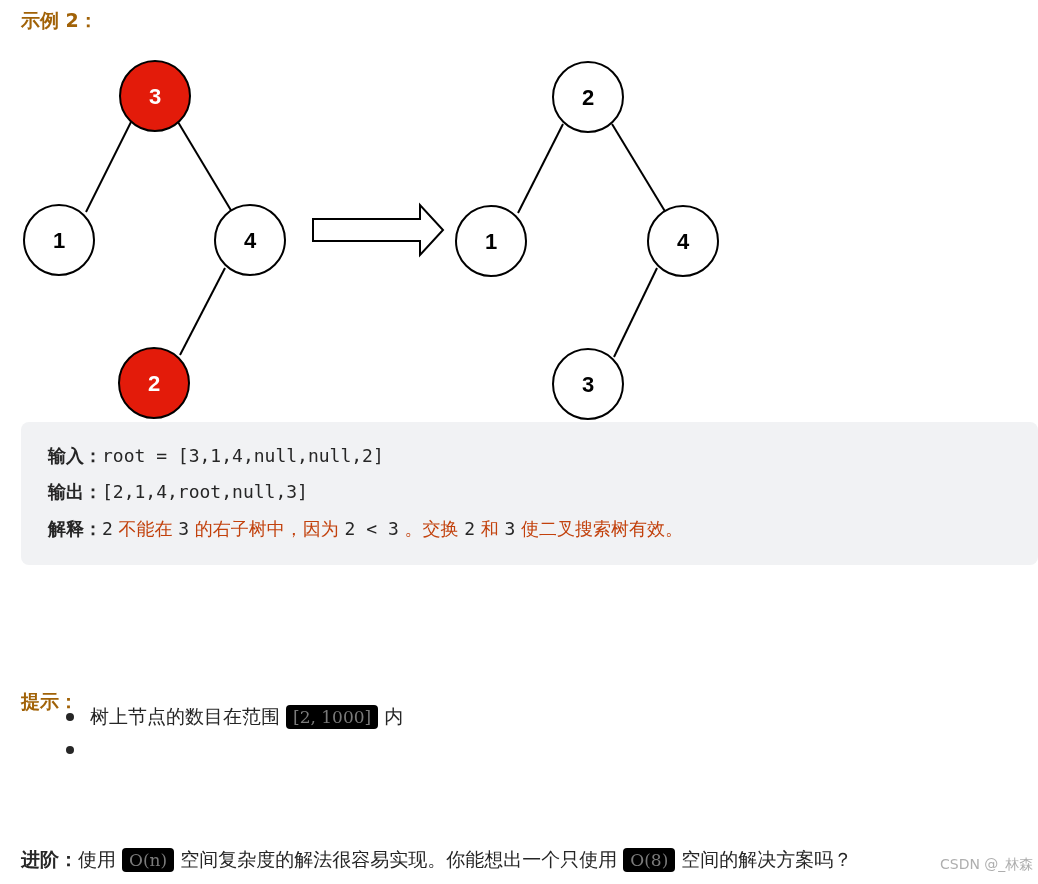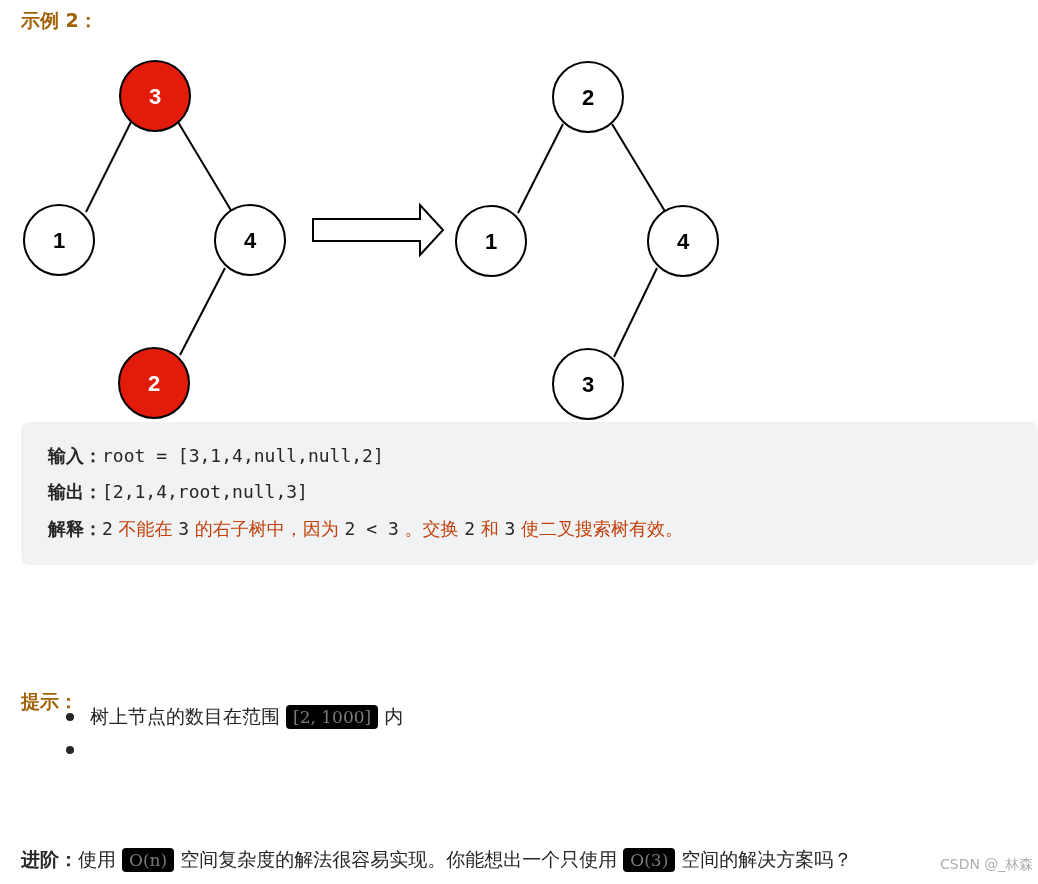--- a/index.html
+++ b/index.html
@@ -105,16 +105,16 @@
   <li>
     <span class="bullet"></span>
     <span>树上节点的数目在范围 </span><code class="inl">[2, 1000]</code><span> 内</span>
   </li>
   <li>
     <span class="bullet"></span>
   </li>
 </ul>
 
 <div class="advanced">
-  <span class="lbl">进阶：</span><span>使用 </span><code class="inl">O(n)</code><span> 空间复杂度的解法很容易实现。你能想出一个只使用 </span><code class="inl">O(3)</code><span> 空间的解决方案吗？</span>
+  <span class="lbl">进阶：</span><span>使用 </span><code class="inl">O(n)</code><span> 空间复杂度的解法很容易实现。你能想出一个只使用 </span><code class="inl">O(8)</code><span> 空间的解决方案吗？</span>
 </div>
 
 <div class="watermark">CSDN @_林森</div>
 
 </body></html>

